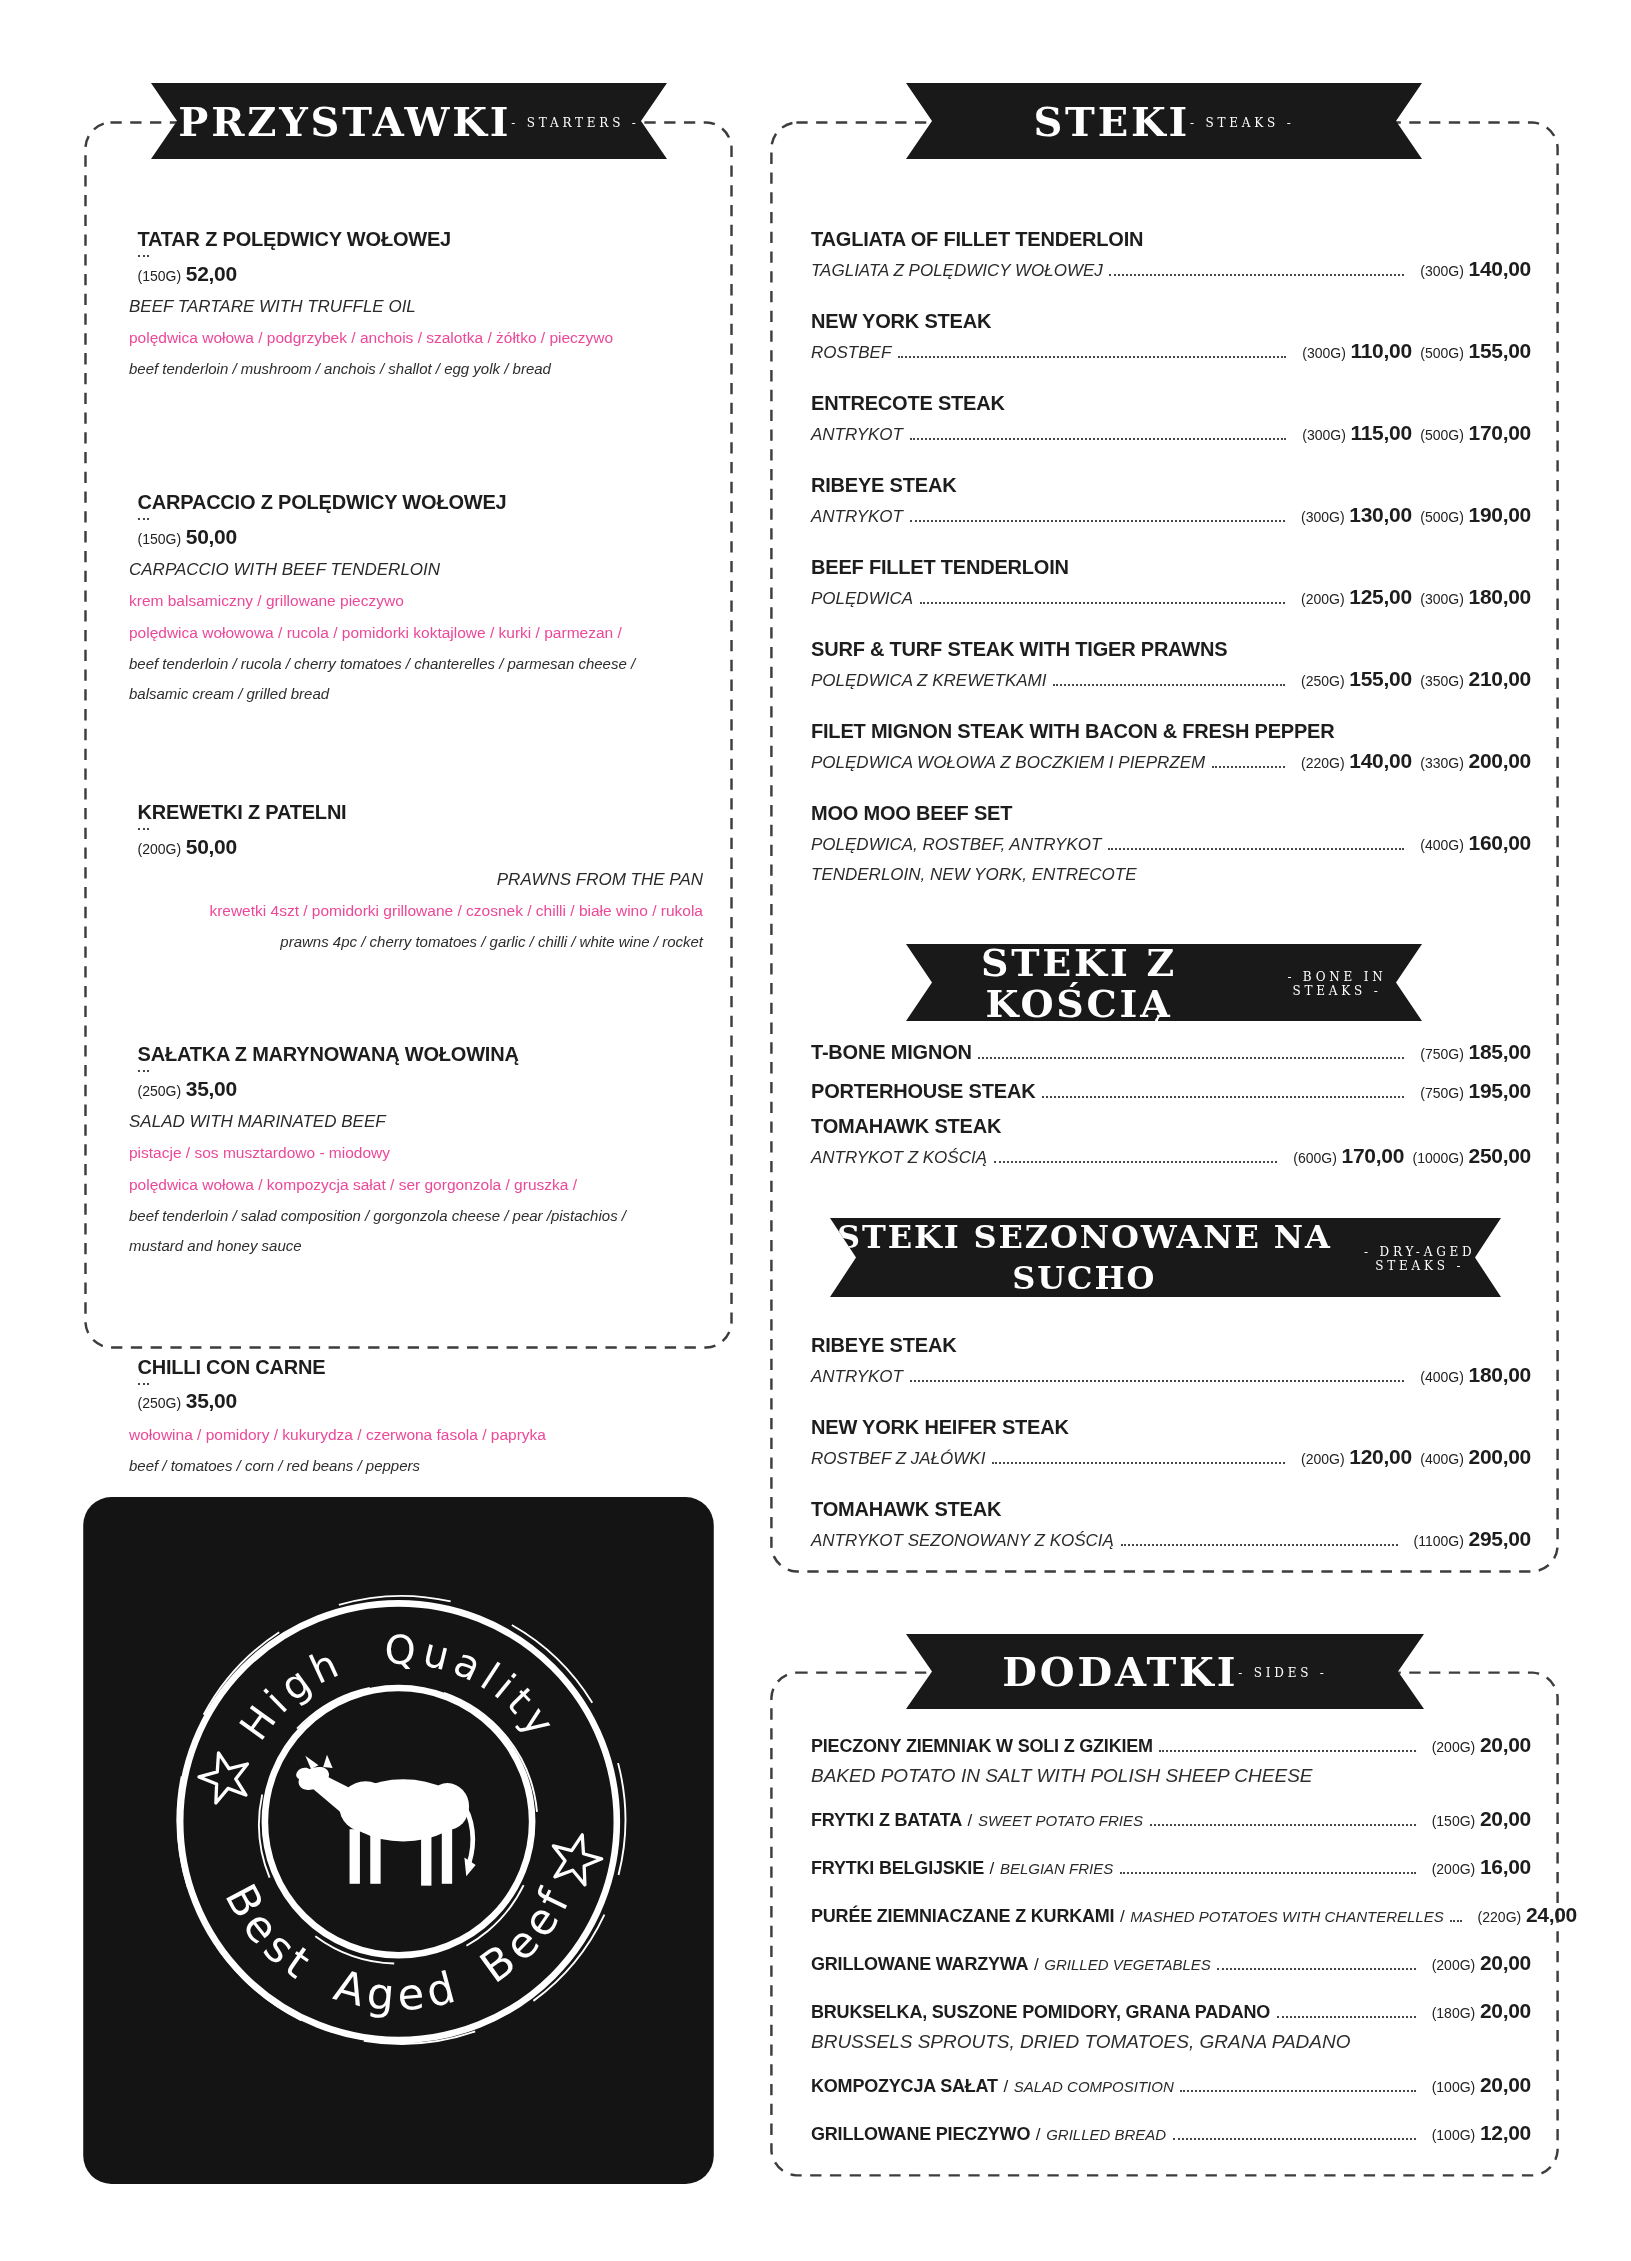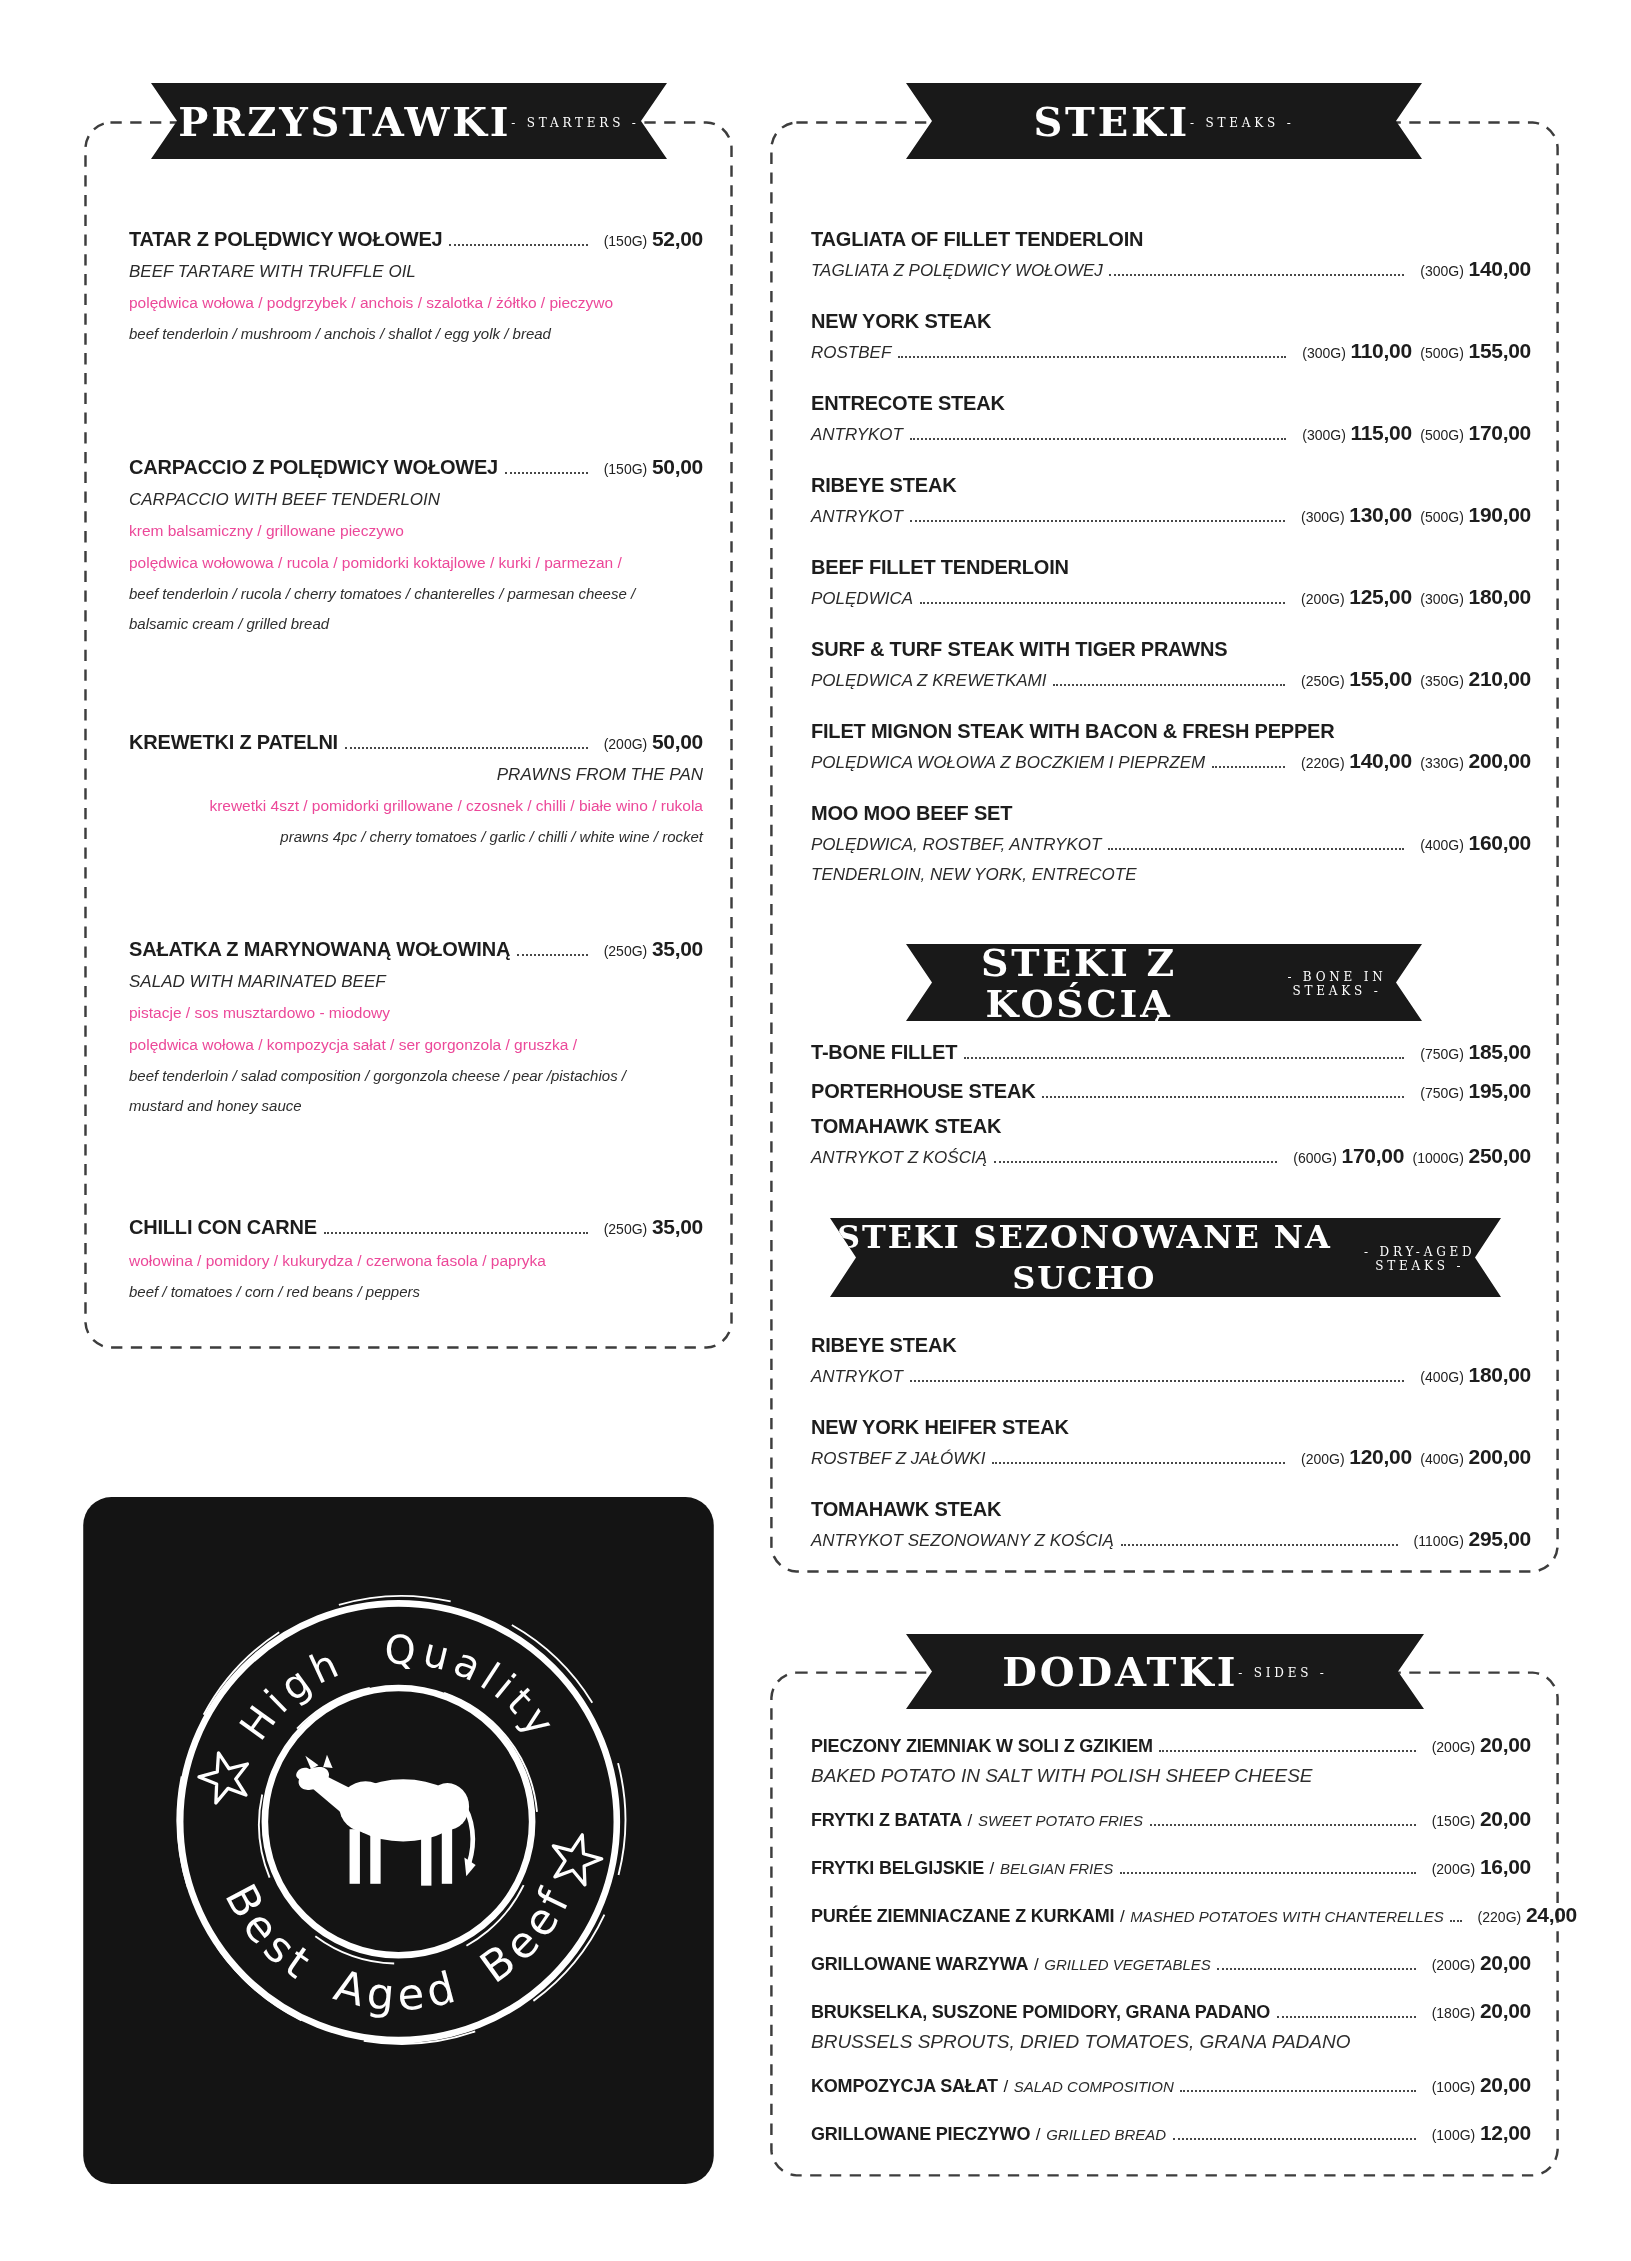--- a/index.html
+++ b/index.html
@@ -25,21 +25,21 @@
   .leader{flex:1 1 auto;min-width:11.3px;border-bottom:2.3px dotted #474747;margin:0 7.5px 0.9px 6.6px;align-self:baseline;}
   .wt{font-size:14px;color:#222;margin-right:4.7px;letter-spacing:0;}
   .pr{font-size:21px;font-weight:700;letter-spacing:-0.3px;}
   .pp{margin-left:8.5px;white-space:nowrap;}
   .nm{font-weight:700;font-size:20px;letter-spacing:-0.2px;}
   .nm2{font-weight:700;font-size:20px;letter-spacing:-0.2px;line-height:27px;}
   .sub-it{font-style:italic;font-size:17px;color:#2a2a2a;}
   .note-it{font-style:italic;font-size:17px;color:#2a2a2a;line-height:28px;}
 
   
-  .st-item .nameline{display:flex;align-items:baseline;white-space:nowrap;line-height:32px;}
+  .st-item .nameline{display:flex;align-items:baseline;white-space:nowrap;line-height:32px;flex-direction:column;}
   .st-item .en-name{font-style:italic;font-size:17px;color:#2a2a2a;line-height:30px;}
   .ing-pl{font-size:15.5px;color:#ec4899;line-height:32px;white-space:nowrap;}
   .ing-en{font-style:italic;font-size:15px;color:#2d2d2d;line-height:30px;white-space:nowrap;}
   #panel-starters .st-item:nth-of-type(1){margin-bottom:102px;}
   #panel-starters .st-item:nth-of-type(2){margin-bottom:87px;}
   #panel-starters .st-item:nth-of-type(3){margin-bottom:81px;text-align:right;}
   #panel-starters .st-item:nth-of-type(4){margin-bottom:90px;}
 
   
   .s-item{margin-bottom:21px;}
@@ -199,21 +199,21 @@
           <span class="sub-it">POLĘDWICA, ROSTBEF, ANTRYKOT</span>
           <span class="leader"></span>
           <span class="pp"><span class="wt">(400G)</span><span class="pr">160,00</span></span>
         </div>
         <div class="note-it">TENDERLOIN, NEW YORK, ENTRECOTE</div>
       </div>
     </div>
 
     <div class="content" style="left:41px;right:28px;top:915px;">
       <div class="line b-single">
-        <span class="nm">T-BONE FILLET</span>
+        <span class="nm">T-BONE MIGNON</span>
         <span class="leader"></span>
         <span class="pp"><span class="wt">(750G)</span><span class="pr">185,00</span></span>
       </div>
       <div class="line b-single">
         <span class="nm">PORTERHOUSE STEAK</span>
         <span class="leader"></span>
         <span class="pp"><span class="wt">(750G)</span><span class="pr">195,00</span></span>
       </div>
       <div>
         <div class="nm2">TOMAHAWK STEAK</div>

